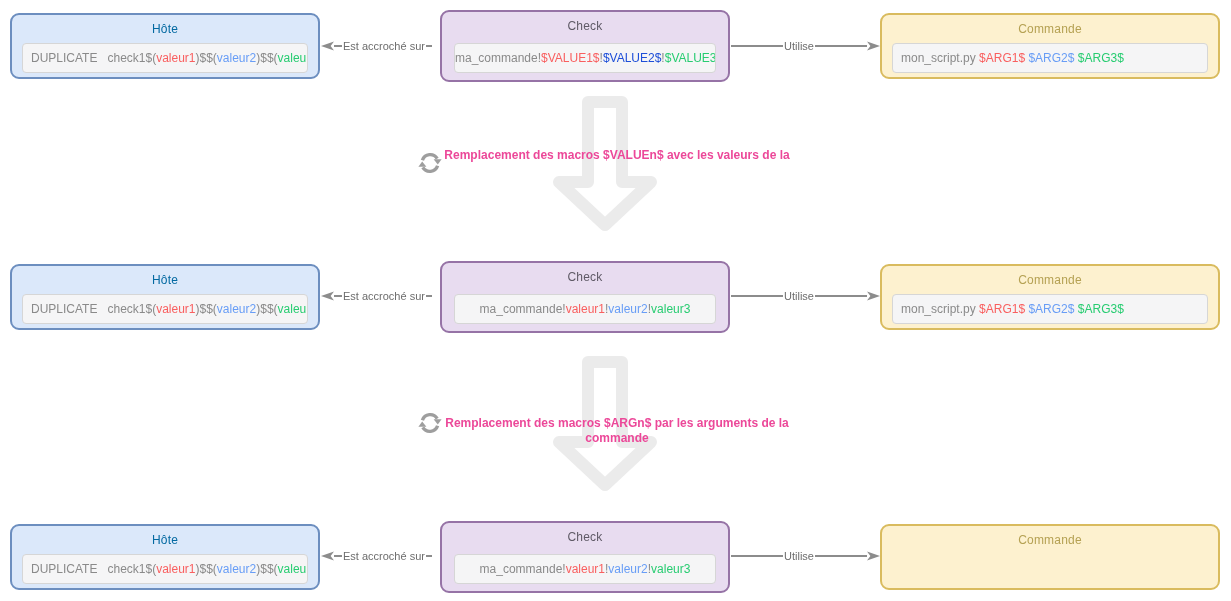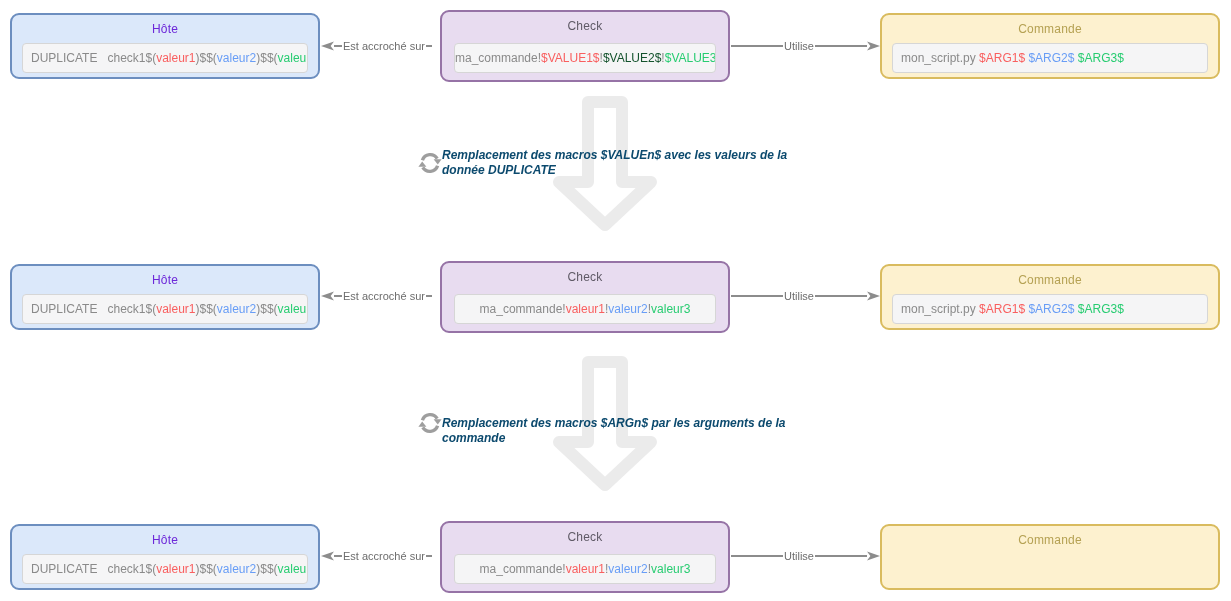--- a/index.html
+++ b/index.html
@@ -12,63 +12,63 @@
   .box .title{text-align:center;font-size:12px;padding-top:7px;letter-spacing:.2px;}
   .box .value{
     position:absolute;left:10px;right:10px;top:28px;height:30px;
     background:#f5f5f6;border:1px solid #d6d6d6;border-radius:4px;
     font-size:12px;line-height:28px;white-space:pre;overflow:hidden;color:#8a8a8a;
     box-sizing:border-box;
   }
   .value.left{text-align:left;padding-left:8px;}
   .value.center{text-align:center;}
   .hote{left:10px;width:310px;height:66px;background:#dbe8fa;border:2px solid #6c8ebf;}
-  .hote .title{color:#6d28d9;}
+  .hote .title{color:#0369a1;}
   .check{left:440px;width:290px;height:72px;background:#e8dcf0;border:2px solid #9673a6;}
   .check .title{color:#5f5a66;}
   .check .value{top:31px;left:12px;right:12px;}
   .commande{left:880px;width:340px;height:66px;background:#fdf1cf;border:2px solid #d9bb5e;}
   .commande .title{color:#b5a153;}
   
   .connector{
     position:absolute;height:12px;display:flex;align-items:center;
     color:#6d6d6d;font-size:11px;
   }
   .connector .line{height:0;border-top:2px solid #8c8c8c;}
   .connector .lbl{white-space:nowrap;padding:0 1px;}
   .flex1{flex:1;}
   .w8{flex:0 0 8px;}
   .conn-left{left:321px;width:111px;}
   .conn-right{left:731px;width:149px;}
   
   .big-arrow{position:absolute;left:540px;width:130px;height:136px;}
   .trans-label{
-    position:absolute;left:442px;width:350px;text-align:left;
-    font-weight:bold;font-size:12px;line-height:14.5px;color:#0c4a6e;font-style:italic;
+    position:absolute;left:442px;width:350px;text-align:center;
+    font-weight:bold;font-size:12px;line-height:14.5px;color:#ec4899;
   }
   .refresh{position:absolute;left:417px;width:26px;height:26px;}
 </style>
 </head>
 <body>
 
 <div class="box hote" style="top:13px">
   <div class="title">Hôte</div>
   <div class="value left"><span style="color: rgb(138, 138, 138);">DUPLICATE   check1$(</span><span style="color: rgb(249, 95, 95);">valeur1</span><span style="color: rgb(138, 138, 138);">)$$(</span><span style="color: rgb(104, 157, 246);">valeur2</span><span style="color: rgb(138, 138, 138);">)$$(</span><span style="color: rgb(39, 204, 113);">valeur3</span></div>
 </div>
 <div class="connector conn-left" style="top:40px">
   <svg width="13" height="10" viewBox="0 0 13 10">
       <path d="M13,0.6 L0,5 L13,9.4 L9.6,5 Z" fill="#8c8c8c"></path>
     </svg>
   <div class="line w8"></div>
   <span class="lbl">Est accroché sur</span>
   <div class="line flex1"></div>
 </div>
 <div class="box check" style="top:10px">
   <div class="title">Check</div>
-  <div class="value center"><span style="color: rgb(138, 138, 138);">ma_commande!</span><span style="color: rgb(249, 95, 95);">$VALUE1$</span><span style="color: rgb(138, 138, 138);">!</span><span style="color: #14532d;">$VALUE2$</span><span style="color: rgb(138, 138, 138);">!</span><span style="color: rgb(39, 204, 113);">$VALUE3$</span></div>
+  <div class="value center"><span style="color: rgb(138, 138, 138);">ma_commande!</span><span style="color: rgb(249, 95, 95);">$VALUE1$</span><span style="color: rgb(138, 138, 138);">!</span><span style="color: #1d4ed8;">$VALUE2$</span><span style="color: rgb(138, 138, 138);">!</span><span style="color: rgb(39, 204, 113);">$VALUE3$</span></div>
 </div>
 <div class="connector conn-right" style="top:40px">
   <div class="line flex1"></div>
   <span class="lbl">Utilise</span>
   <div class="line flex1"></div>
   <svg width="13" height="10" viewBox="0 0 13 10">
       <path d="M0,0.6 L13,5 L0,9.4 L3.4,5 Z" fill="#8c8c8c"></path>
     </svg>
 </div>
 <div class="box commande" style="top:13px">
@@ -82,21 +82,20 @@
 <svg class="refresh" style="top:150px" viewBox="0 0 26 26">
   <g stroke="#9e9e9e" stroke-width="3.4" fill="none">
     <path d="M 5.4,10.2 A 8.2,8.2 0 0 1 20.2,8.6"></path>
     <path d="M 20.6,15.8 A 8.2,8.2 0 0 1 5.8,17.4"></path>
   </g>
   <polygon points="16.6,9.2 24.6,9.2 20.8,14.4" fill="#9e9e9e"></polygon>
   <polygon points="9.4,16.8 1.4,16.8 5.2,11.6" fill="#9e9e9e"></polygon>
 </svg>
 <div class="trans-label" style="top:148px">
   <div>Remplacement des macros $VALUEn$ avec les valeurs de la</div>
-  <div>donnée DUPLICATE</div>
 </div>
 
 <div class="box hote" style="top:264px">
   <div class="title">Hôte</div>
   <div class="value left"><span style="color: rgb(138, 138, 138);">DUPLICATE   check1$(</span><span style="color: rgb(249, 95, 95);">valeur1</span><span style="color: rgb(138, 138, 138);">)$$(</span><span style="color: rgb(104, 157, 246);">valeur2</span><span style="color: rgb(138, 138, 138);">)$$(</span><span style="color: rgb(39, 204, 113);">valeur3</span></div>
 </div>
 <div class="connector conn-left" style="top:290px">
   <svg width="13" height="10" viewBox="0 0 13 10">
       <path d="M13,0.6 L0,5 L13,9.4 L9.6,5 Z" fill="#8c8c8c"></path>
     </svg>

